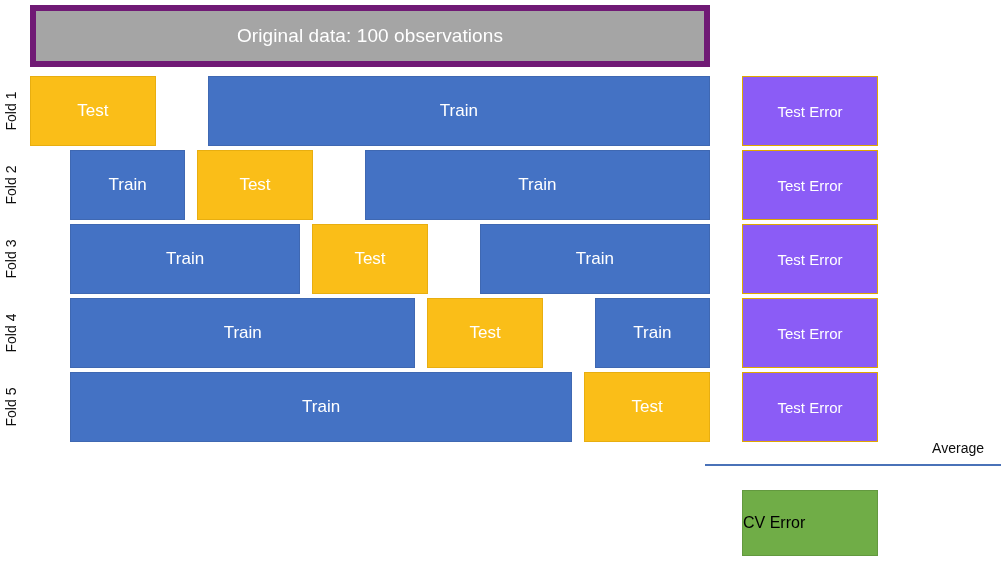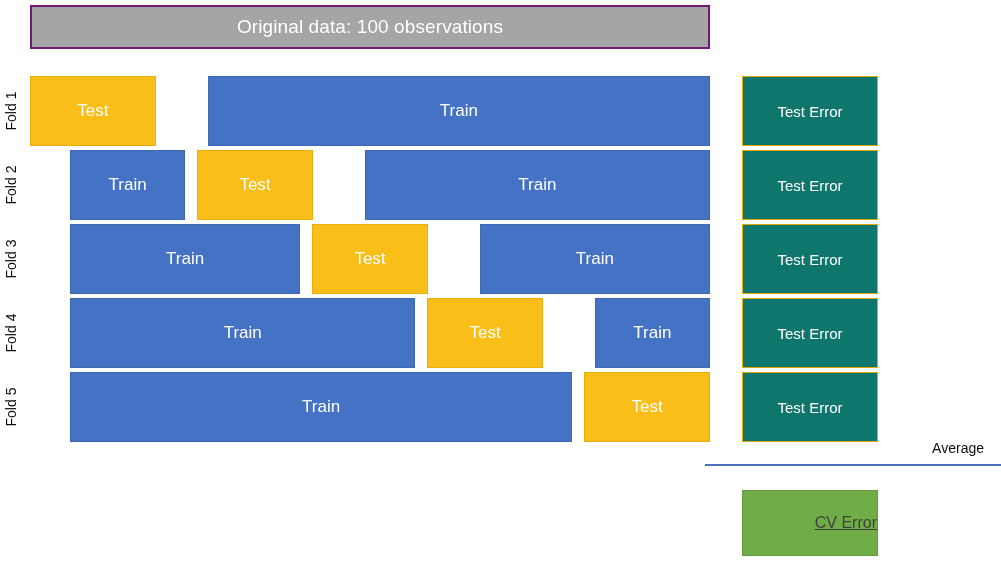--- a/index.html
+++ b/index.html
@@ -19,23 +19,23 @@
     background: #ffffff;
     overflow: hidden;
   }
 
   
   .header-bar {
     position: absolute;
     left: 30px;
     top: 5px;
     width: 680px;
-    height: 44px;
+    height: 62px;
     background: #a5a5a5;
-    border: 2px solid #701a75;
+    border: 6px solid #701a75;
     box-sizing: border-box;
     display: flex;
     align-items: center;
     justify-content: center;
   }
   .header-bar-label {
     color: #ffffff;
     font-size: 19px;
     letter-spacing: 0.1px;
     white-space: nowrap;
@@ -84,21 +84,21 @@
     transform-origin: center center;
     white-space: nowrap;
   }
 
   
   .test-error-box {
     position: absolute;
     left: 742px;
     width: 136px;
     height: 70px;
-    background: #0f766e;
+    background: #8b5cf6;
     border: 1px solid #e0a800;
     box-sizing: border-box;
     display: flex;
     align-items: center;
     justify-content: center;
     color: #ffffff;
     font-size: 15px;
     white-space: nowrap;
   }
 
@@ -126,25 +126,24 @@
     position: absolute;
     left: 742px;
     top: 490px;
     width: 136px;
     height: 66px;
     background: #70ad47;
     border: 1px solid #63993f;
     box-sizing: border-box;
     display: flex;
     align-items: center;
-    justify-content: flex-end;
-    color: #404040;
+    justify-content: flex-start;
+    color: #000000;
     font-size: 16px;
     white-space: nowrap;
-    text-decoration: underline;
   }
 </style>
 </head>
 <body>
 
 <div id="canvas">
 
   <div class="header-bar">
     <span class="header-bar-label">Original data: 100 observations</span>
   </div>

